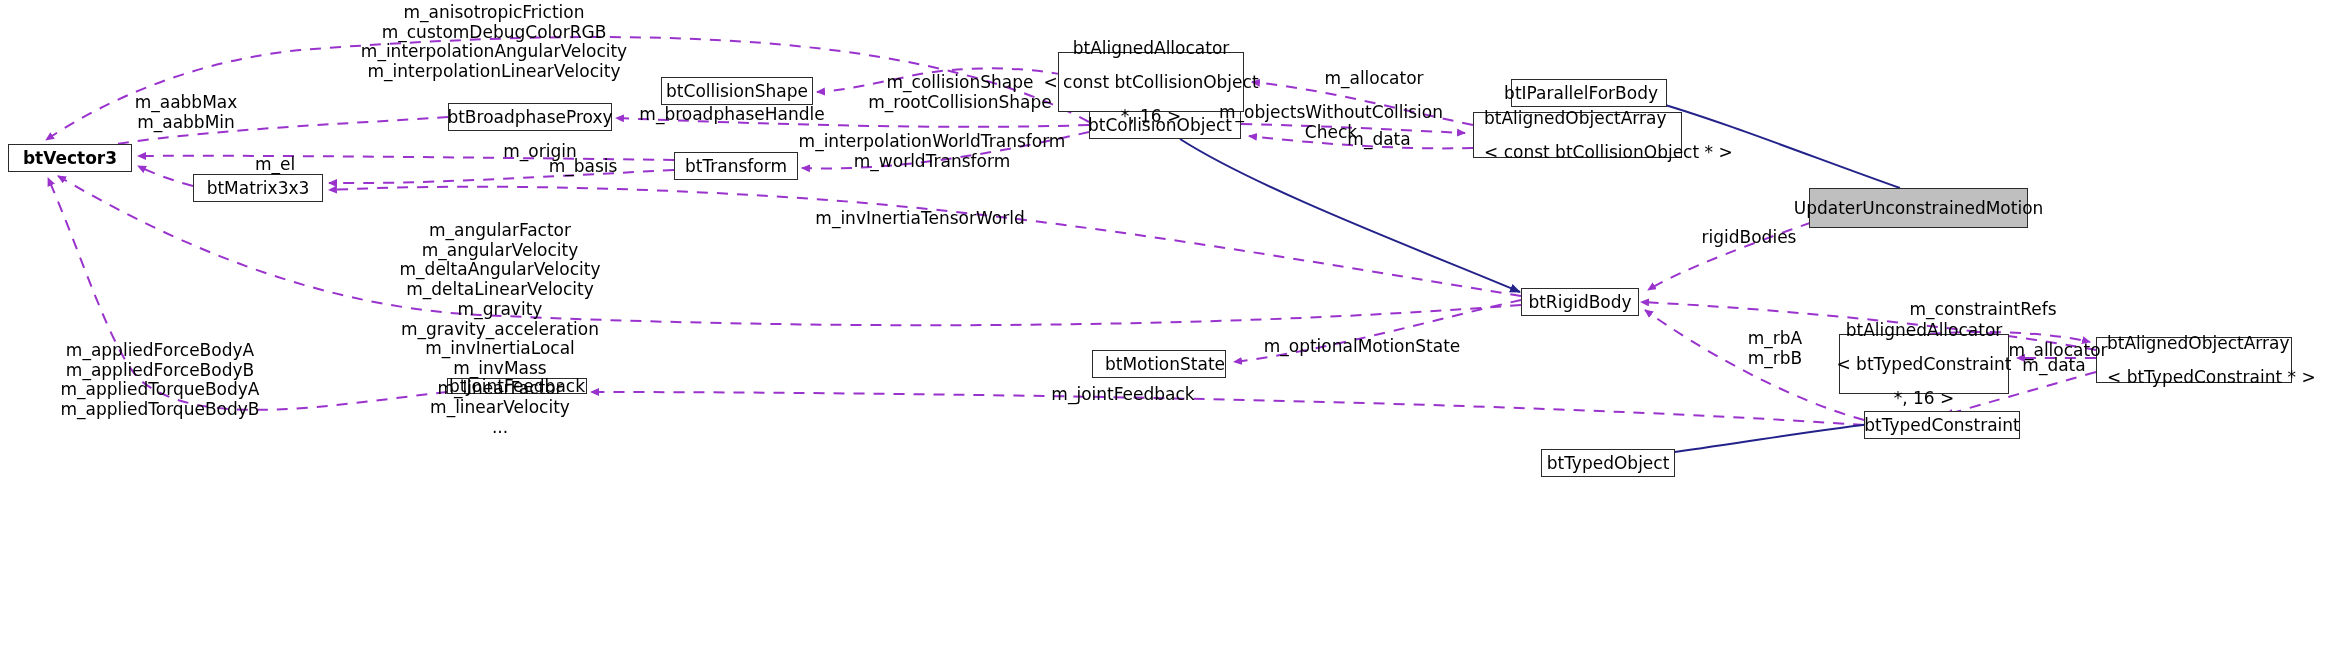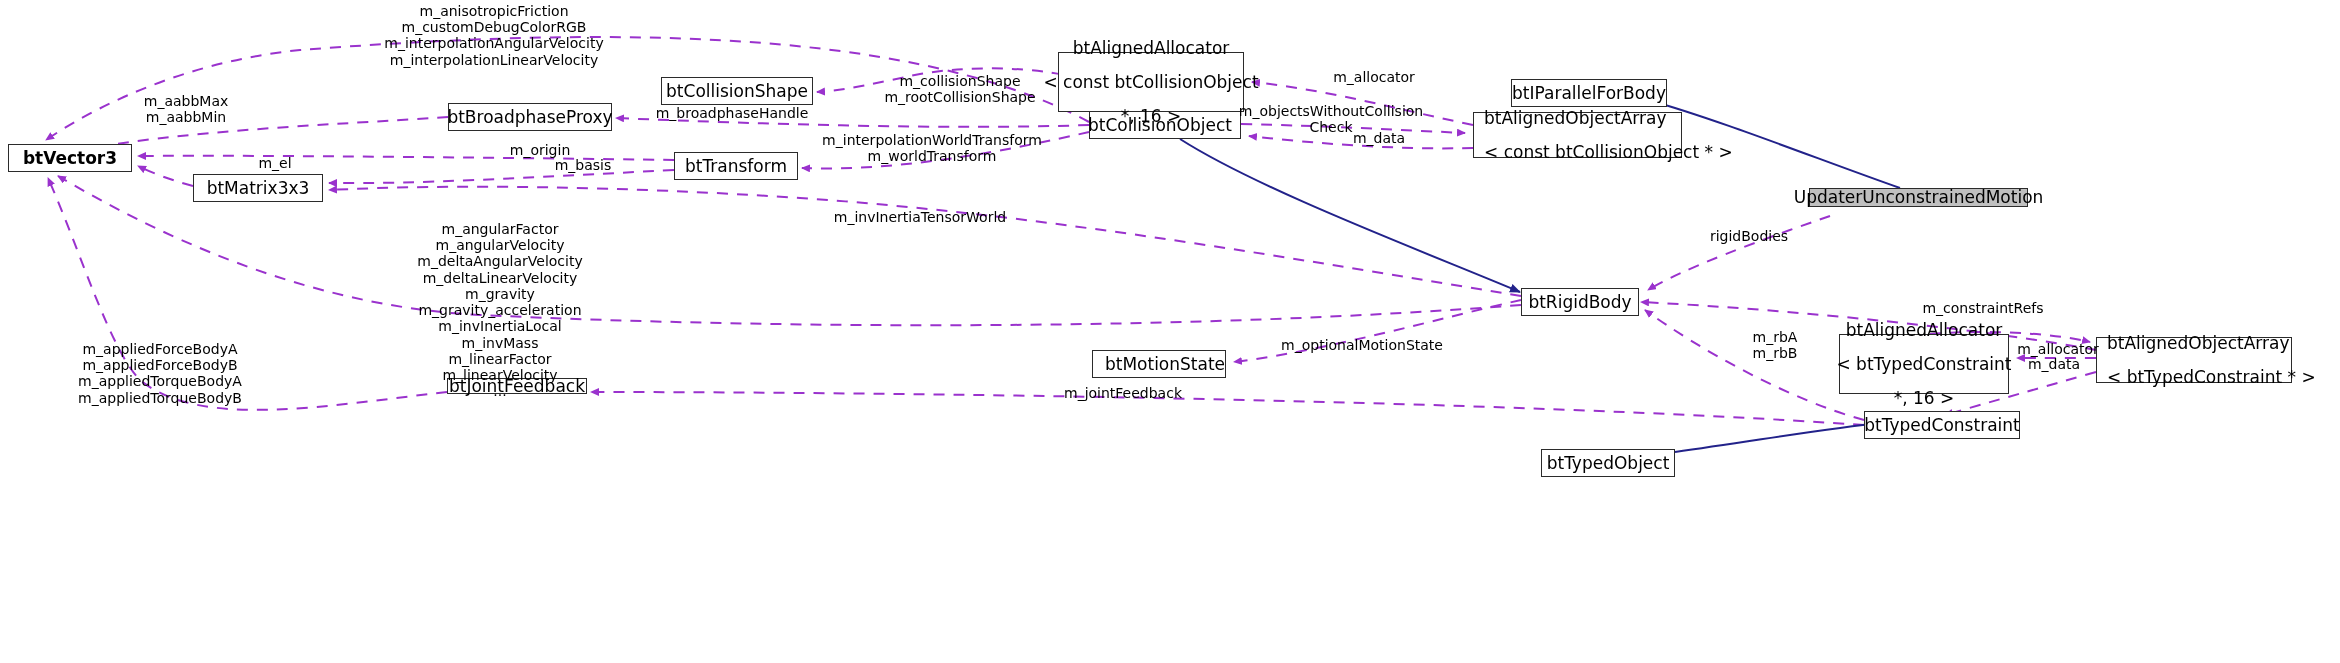--- a/index.html
+++ b/index.html
@@ -40,21 +40,21 @@
     white-space: nowrap;
     gap: 14px;
   }
   .node.filled {
     background: #bfbfbf;
     border-color: #2b2b2b;
   }
   .node .ln { display: block; }
   .edge-label {
     position: absolute;
-    font-size: 14px;
+    font-size: 17px;
     color: #000000;
     line-height: 1.16;
     text-align: center;
     white-space: nowrap;
     transform: translateX(-50%);
   }
   .edge-label .ln { display: block; }
 </style>
 </head>
 <body>
@@ -159,25 +159,25 @@
     <span class="ln">btAlignedAllocator</span>
     <span class="ln">&lt; const btCollisionObject</span>
     <span class="ln">*, 16 &gt;</span>
   </div>
 
   <div class="node" style="left:1473px;top:112px;width:209px;height:46px;text-align:left;align-items:flex-start;padding-left:10px;">
     <span class="ln">btAlignedObjectArray</span>
     <span class="ln">&lt; const btCollisionObject * &gt;</span>
   </div>
 
-  <div class="node" style="left:1511px;top:79px;width:156px;height:28px;">
+  <div class="node" style="left:1511px;top:79px;width:156px;height:28px;align-items:flex-end;">
     <span class="ln">btIParallelForBody</span>
   </div>
 
-  <div class="node filled" style="left:1809px;top:188px;width:219px;height:19px;">
+  <div class="node filled" style="left:1809px;top:188px;width:219px;height:40px;">
     <span class="ln">UpdaterUnconstrainedMotion</span>
   </div>
 
   <div class="node" style="left:1521px;top:288px;width:118px;height:28px;">
     <span class="ln">btRigidBody</span>
   </div>
 
   <div class="node" style="left:1092px;top:350px;width:134px;height:28px;padding-left:20px;">
     <span class="ln">btMotionState</span>
   </div>

